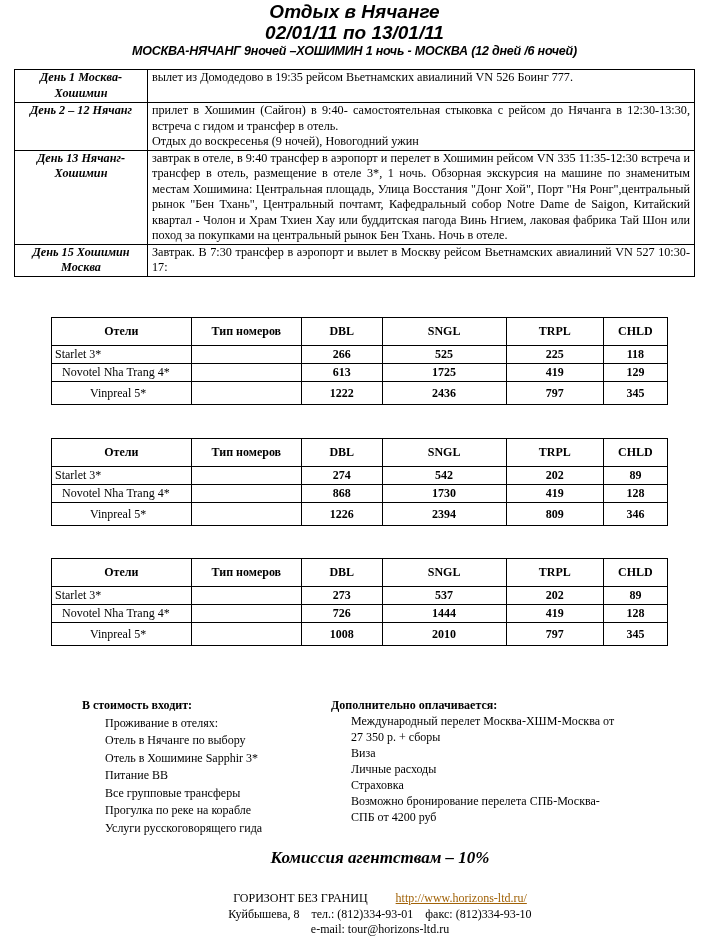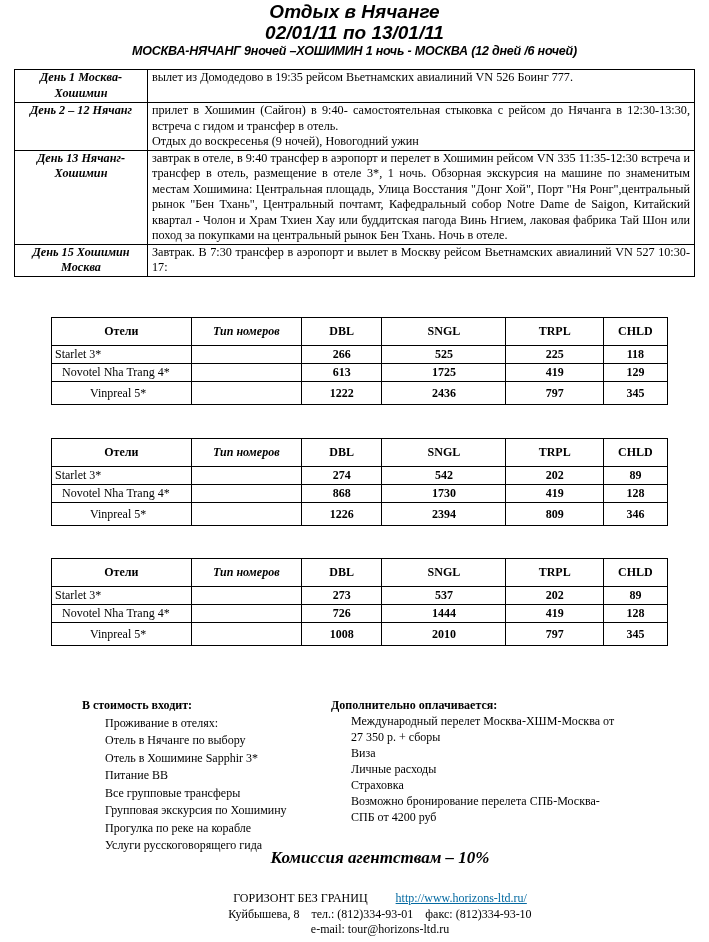--- a/index.html
+++ b/index.html
@@ -16,32 +16,32 @@
   .itinerary td.desc { text-align: justify; }
 
   .prices { position: absolute; left: 51px; width: 617px; font-size: 12px; }
   .prices td, .prices th { border: 1px solid #000; padding: 0 3px; }
   .prices th { height: 27px; font-weight: bold; text-align: center; }
   .prices td { height: 17px; text-align: center; font-weight: bold; }
   .prices tr.last td { height: 22px; }
   .prices td.hotel { font-weight: normal; text-align: left; }
   .prices td.hotel.indent1 { padding-left: 10px; }
   .prices td.hotel.indent2 { padding-left: 38px; }
-  .c-hotel { width: 140px; } .c-type { width: 111px; font-style: italic; } .c-dbl { width: 80px; }
+  .c-hotel { width: 140px; } .c-type { width: 111px; } .c-dbl { width: 80px; }
   .c-sngl { width: 128px; } .c-trpl { width: 98px; } .c-chld { width: 60px; }
   #t1 { top: 317px; } #t2 { top: 438px; } #t3 { top: 558px; }
 
   .included { position: absolute; left: 82px; top: 697px; font-size: 12px; line-height: 17.5px; }
   .additional { position: absolute; left: 331px; top: 697px; font-size: 12px; line-height: 16px; }
   .list-head { font-weight: bold; }
   .list { margin: 0; padding: 0 0 0 23px; list-style: none; }
   .additional .list { padding-left: 20px; }
   .commission { position: absolute; left: 0; top: 848px; width: 760px; text-align: center; font-size: 17px; font-weight: bold; font-style: italic; }
   .footer { position: absolute; left: 0; top: 891px; width: 760px; text-align: center; font-size: 12px; line-height: 15.5px; }
-  .footer a { color: #0369a1; text-decoration: underline; text-align: right; }
+  .footer a { color: #a16207; text-decoration: underline; text-align: right; }
   .gap { display: inline-block; width: 28px; }
   .gap-s { display: inline-block; width: 12px; }
 </style>
 </head>
 <body>
 
 <div class="title-block">
   <div class="title-1">Отдых  в Нячанге</div>
   <div class="title-2">02/01/11 по 13/01/11</div>
   <div class="title-3">МОСКВА-НЯЧАНГ 9ночей –ХОШИМИН 1 ночь - МОСКВА (12 дней /6 ночей)</div>
@@ -183,21 +183,20 @@
   </table>
 
 <div class="included">
   <div class="list-head">В стоимость входит:</div>
   <ul class="list">
     <li>Проживание в отелях:</li>
     <li>Отель в Нячанге по выбору</li>
     <li>Отель в Хошимине Sapphir 3*</li>
     <li>Питание BB</li>
     <li>Все групповые трансферы</li>
-    <li>Групповая экскурсия по Хошимину</li>
     <li>Прогулка по реке на корабле</li>
     <li>Услуги русскоговорящего гида</li>
   </ul>
 </div>
 
 <div class="additional">
   <div class="list-head">Дополнительно оплачивается:</div>
   <ul class="list">
     <li>Международный перелет Москва-ХШМ-Москва от</li>
     <li>27 350 р. +  сборы</li>

